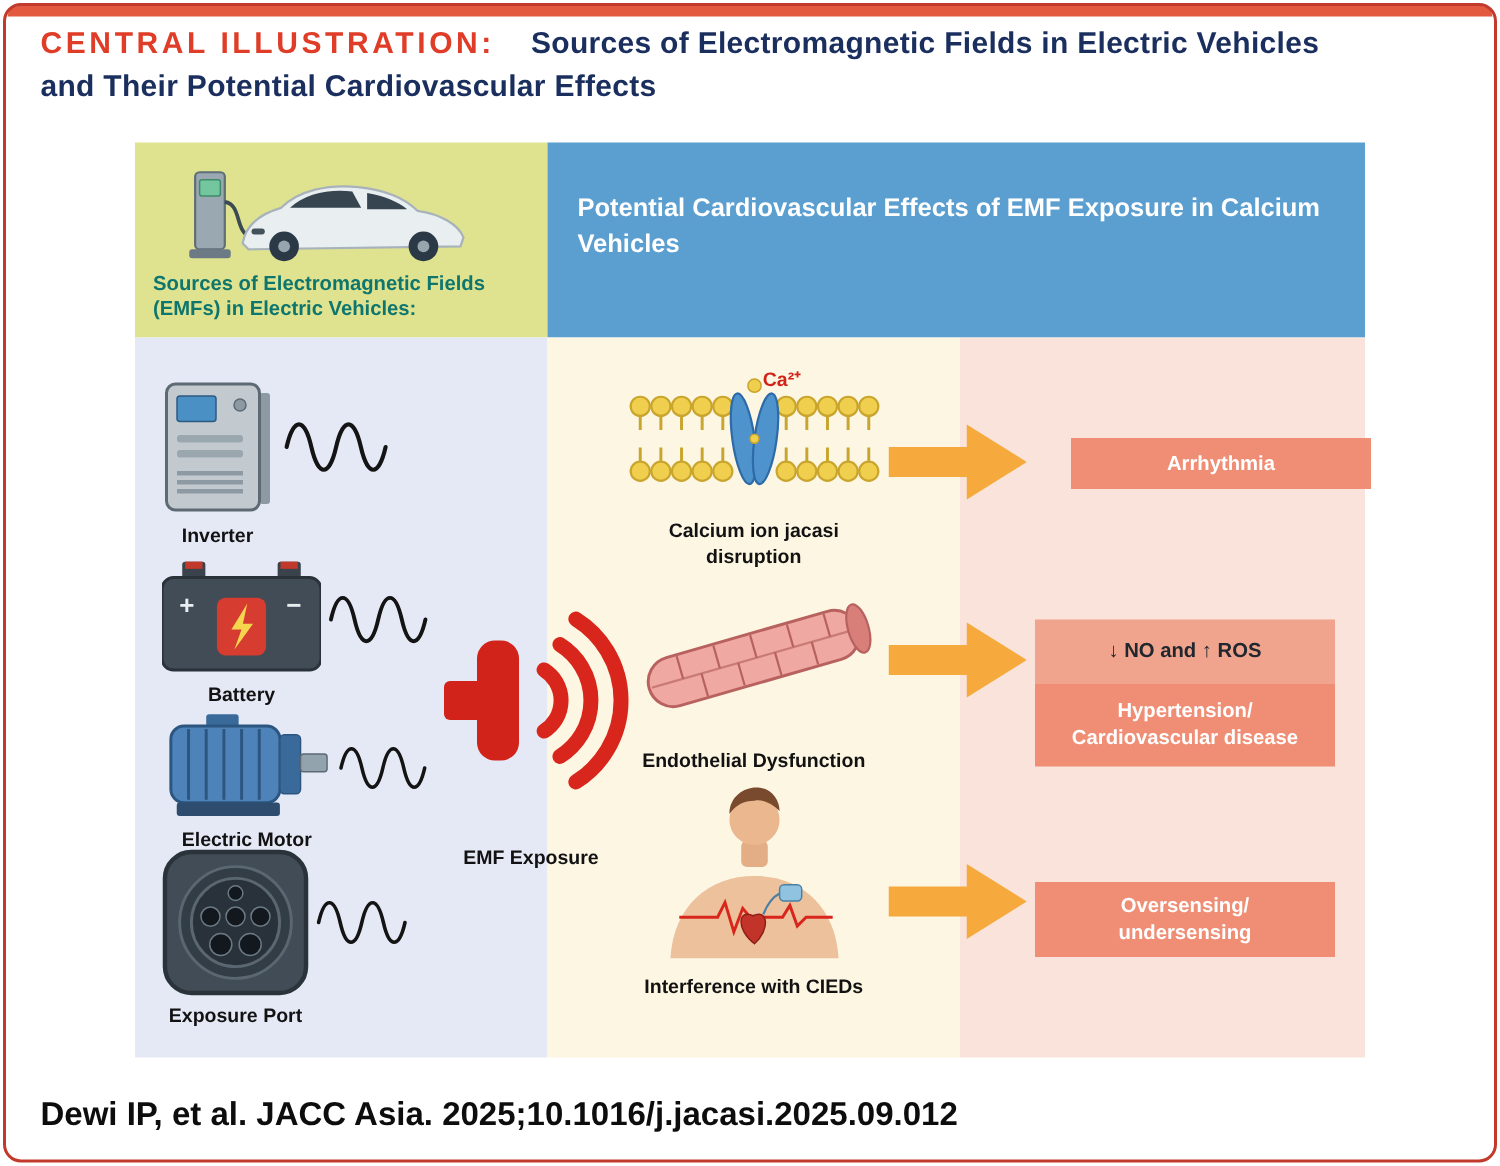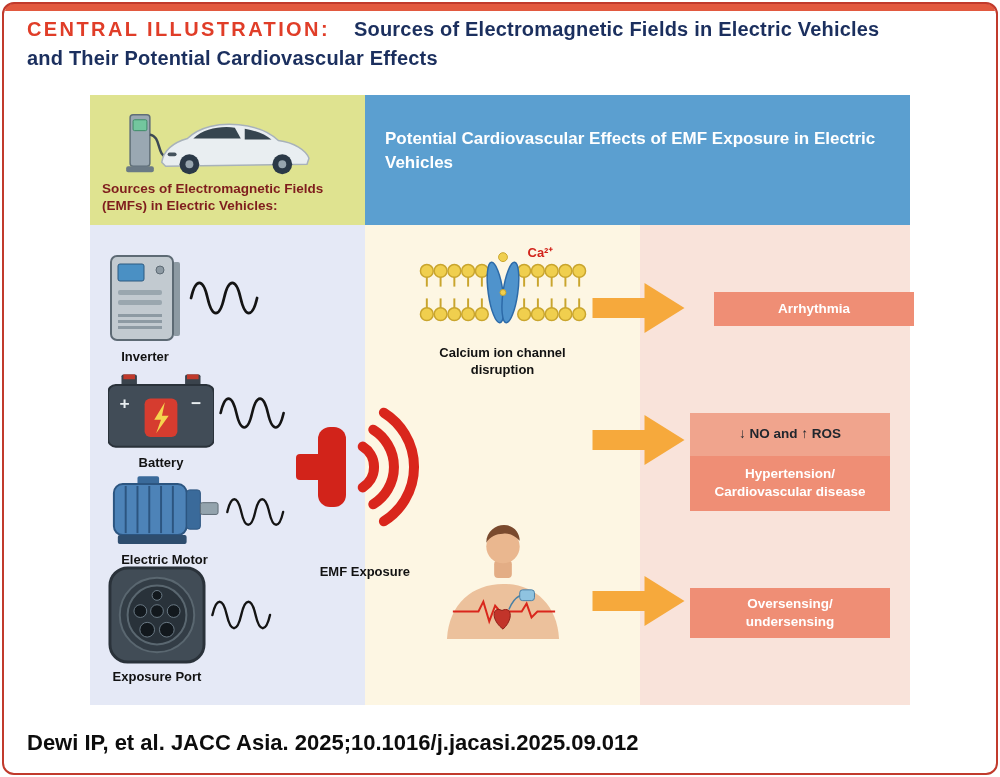--- a/index.html
+++ b/index.html
@@ -14,36 +14,36 @@
   .hdr-red  { color:#e03d28; letter-spacing:2.4px; margin-right:24px; }
   .hdr-navy { color:#1b2f5e; letter-spacing:0.2px; }
 
   .panel { position:absolute; }
   .sources-header   { left:90px;  top:95px;  width:275px; height:130px; background:#dfe390; }
   .effects-header   { left:365px; top:95px;  width:545px; height:130px; background:#5b9fd0; }
   .sources-body     { left:90px;  top:225px; width:275px; height:480px; background:#e5e9f6; }
   .mechanisms-body  { left:365px; top:225px; width:275px; height:480px; background:#fdf6e3; }
   .outcomes-body    { left:640px; top:225px; width:270px; height:480px; background:#f9e3da; }
 
-  .sources-title { position:absolute; left:12px; bottom:10px; width:252px; font-size:13.5px; font-weight:bold; color:#7f1d1d; line-height:1.3; }
+  .sources-title { position:absolute; left:12px; bottom:10px; width:252px; font-size:13.5px; font-weight:bold; color:#0f766e; line-height:1.3; }
   .car-art { position:absolute; left:8px; top:6px; }
 
   .effects-title { position:absolute; left:20px; top:32px; width:500px; color:#ffffff; font-weight:bold; font-size:17px; line-height:1.4; }
 
   .src-row { position:absolute; left:18px; display:flex; align-items:flex-start; gap:4px; }
   .src-col { display:flex; flex-direction:column; align-items:center; }
   .src-label { font-weight:bold; font-size:13px; color:#121212; margin-top:5px; text-align:center; white-space:nowrap; }
 
   .mech { position:absolute; left:0; width:275px; display:flex; flex-direction:column; align-items:center; }
   .mech .icon-wrap { position:relative; }
   .mech-label { font-weight:bold; font-size:13px; color:#121212; text-align:center; line-height:1.3; margin-top:6px; width:160px; }
-  .ca-annotation { position:absolute; left:111px; top:-8px; font-size:13px; font-weight:bold; color:#d2231a; white-space:nowrap; }
+  .ca-annotation { position:absolute; left:92px; top:-8px; font-size:13px; font-weight:bold; color:#d2231a; white-space:nowrap; }
 
   .emf-emitter { position:absolute; left:296px; top:400px; z-index:10; }
-  .emf-label { position:absolute; left:298px; top:564px; width:112px; text-align:right; font-weight:bold; font-size:13px; color:#121212; z-index:10; }
+  .emf-label { position:absolute; left:298px; top:564px; width:112px; text-align:center; font-weight:bold; font-size:13px; color:#121212; z-index:10; }
 
   .flow-arrow { position:absolute; z-index:10; }
 
   .outcome-box { position:absolute; left:690px; width:200px; background:#ef8e75; color:#ffffff; font-weight:bold; font-size:13.5px; display:flex; flex-direction:column; align-items:center; justify-content:center; text-align:center; line-height:1.35; z-index:10; }
   .outcome-1 { top:292px; height:34px;margin-left:24px; }
   .outcome-2 { top:413px; height:98px; padding:0; background:transparent; }
   .outcome-2 .sub-top { width:100%; height:48px; background:#f0a48d; color:#21272e; display:flex; align-items:center; justify-content:center; }
   .outcome-2 .sub-bottom { width:100%; height:62px; background:#ef8e75; color:#ffffff; display:flex; flex-direction:column; align-items:center; justify-content:center; }
   .outcome-3 { top:588px; height:50px; }
 
@@ -72,21 +72,21 @@
       <circle cx="66" cy="64" r="10" fill="#2b3947"></circle>
         <circle cx="66" cy="64" r="4" fill="#97a5ae"></circle>
       <circle cx="160" cy="64" r="10" fill="#2b3947"></circle>
         <circle cx="160" cy="64" r="4" fill="#97a5ae"></circle>
       <rect x="44" y="52" width="9" height="4" rx="2" fill="#44525c"></rect>
     </svg>
     <div class="sources-title">Sources of Electromagnetic Fields (EMFs) in Electric Vehicles:</div>
   </div>
 
   <div class="panel effects-header">
-    <div class="effects-title">Potential Cardiovascular Effects of EMF Exposure in Electric Vehicles</div>
+    <div class="effects-title">Potential Cardiovascular Effects of EMF Exposure in Calcium Vehicles</div>
   </div>
 
   <div class="panel sources-body">
 
     <div class="src-row" style="top:27px">
       <div class="src-col">
         <svg width="74" height="92" viewBox="0 0 74 92">
           <rect x="65" y="10" width="7" height="74" rx="2" fill="#8d9aa3"></rect>
           <rect x="3" y="4" width="62" height="84" rx="6" fill="#c2cad0" stroke="#5d6a74" stroke-width="2"></rect>
           <rect x="10" y="12" width="26" height="17" rx="2" fill="#4a90c4" stroke="#2c5a80"></rect>
@@ -215,37 +215,59 @@
               <circle cx="137" cy="64" r="6.5"></circle>
               <circle cx="151" cy="64" r="6.5"></circle>
               <circle cx="165" cy="64" r="6.5"></circle>
           </g>
           <ellipse cx="80" cy="42" rx="7.5" ry="31" fill="#4f93cc" stroke="#2c6aa8" stroke-width="1.5" transform="rotate(-8 80 42)"></ellipse>
           <ellipse cx="95" cy="42" rx="7.5" ry="31" fill="#4f93cc" stroke="#2c6aa8" stroke-width="1.5" transform="rotate(8 95 42)"></ellipse>
           <circle cx="87.5" cy="6" r="4.5" fill="#f0cf4e" stroke="#c9a52e"></circle>
           <circle cx="87.5" cy="42" r="3" fill="#f0cf4e" stroke="#c9a52e"></circle>
         </svg>
       </div>
-      <div class="mech-label" style="width:150px">Calcium ion channel disruption</div>
-    </div>
-
+      <div class="mech-label" style="width:150px">Calcium ion jacasi disruption</div>
+    </div>
+
+    <div class="mech" style="top:165px">
+      <div class="icon-wrap">
+        <svg width="162" height="98" viewBox="0 0 165 100">
+          <g transform="rotate(-16 82 50)">
+            <rect x="8" y="33" width="148" height="34" rx="17" fill="#f0a8a2" stroke="#b8625f" stroke-width="2"></rect>
+            <line x1="10" y1="50" x2="154" y2="50" stroke="#c97b76" stroke-width="1.5"></line>
+            <line x1="32" y1="34" x2="32" y2="50" stroke="#b8625f" stroke-width="1.5"></line>
+            <line x1="58" y1="34" x2="58" y2="50" stroke="#b8625f" stroke-width="1.5"></line>
+            <line x1="84" y1="34" x2="84" y2="50" stroke="#b8625f" stroke-width="1.5"></line>
+            <line x1="110" y1="34" x2="110" y2="50" stroke="#b8625f" stroke-width="1.5"></line>
+            <line x1="136" y1="34" x2="136" y2="50" stroke="#b8625f" stroke-width="1.5"></line>
+            <line x1="45" y1="50" x2="45" y2="66" stroke="#b8625f" stroke-width="1.5"></line>
+            <line x1="71" y1="50" x2="71" y2="66" stroke="#b8625f" stroke-width="1.5"></line>
+            <line x1="97" y1="50" x2="97" y2="66" stroke="#b8625f" stroke-width="1.5"></line>
+            <line x1="123" y1="50" x2="123" y2="66" stroke="#b8625f" stroke-width="1.5"></line>
+            <ellipse cx="156" cy="50" rx="7" ry="17" fill="#d97f7a" stroke="#b8625f" stroke-width="1.5"></ellipse>
+          </g>
+        </svg>
+      </div>
+      <div class="mech-label" style="width:180px">Endothelial Dysfunction</div>
+    </div>
 
     <div class="mech" style="top:296px">
       <div class="icon-wrap">
         <svg width="150" height="118" viewBox="0 0 150 120">
           <path d="M18,120 C20,84 44,64 75,64 C106,64 130,84 132,120 Z" fill="#ecc19c"></path>
           <rect x="66" y="40" width="18" height="18" rx="4" fill="#e3ad85"></rect>
           <circle cx="75" cy="26" r="17" fill="#eab78f"></circle>
           <path d="M58,22 C58,10 68,4 76,4 C86,4 92,12 92,20 C86,14 80,12 75,13 C68,13 62,16 58,22 Z" fill="#7a4a2e"></path>
           <path d="M24,92 L50,92 L55,82 L61,102 L67,86 L72,92 L94,92 L99,84 L104,98 L110,92 L128,92" fill="none" stroke="#d9261c" stroke-width="2"></path>
           <rect x="92" y="70" width="15" height="11" rx="3" fill="#8fc3e0" stroke="#4a80a4"></rect>
           <path d="M92,76 C86,79 83,85 81,90" fill="none" stroke="#4a80a4" stroke-width="1.5"></path>
           <path d="M75,110 C62,100 64,86 74,91 C84,86 86,100 75,110 Z" fill="#c2342a" stroke="#8e1f17"></path>
         </svg>
       </div>
+      <div class="mech-label" style="width:190px">Interference with CIEDs</div>
     </div>
   </div>
 
   <div class="panel outcomes-body"></div>
 
   <svg class="emf-emitter" width="142" height="135" viewBox="0 0 142 135">
     <rect x="0" y="54" width="38" height="26" rx="4" fill="#d2231a"></rect>
     <rect x="22" y="27" width="28" height="80" rx="12" fill="#d2231a"></rect>
     <path d="M66.7,46.6 A24,24 0 0 1 66.7,87.4" fill="none" stroke="#d9261c" stroke-width="10" stroke-linecap="round"></path>
     <path d="M77.3,29.7 A44,44 0 0 1 77.3,104.3" fill="none" stroke="#d9261c" stroke-width="10" stroke-linecap="round"></path>

